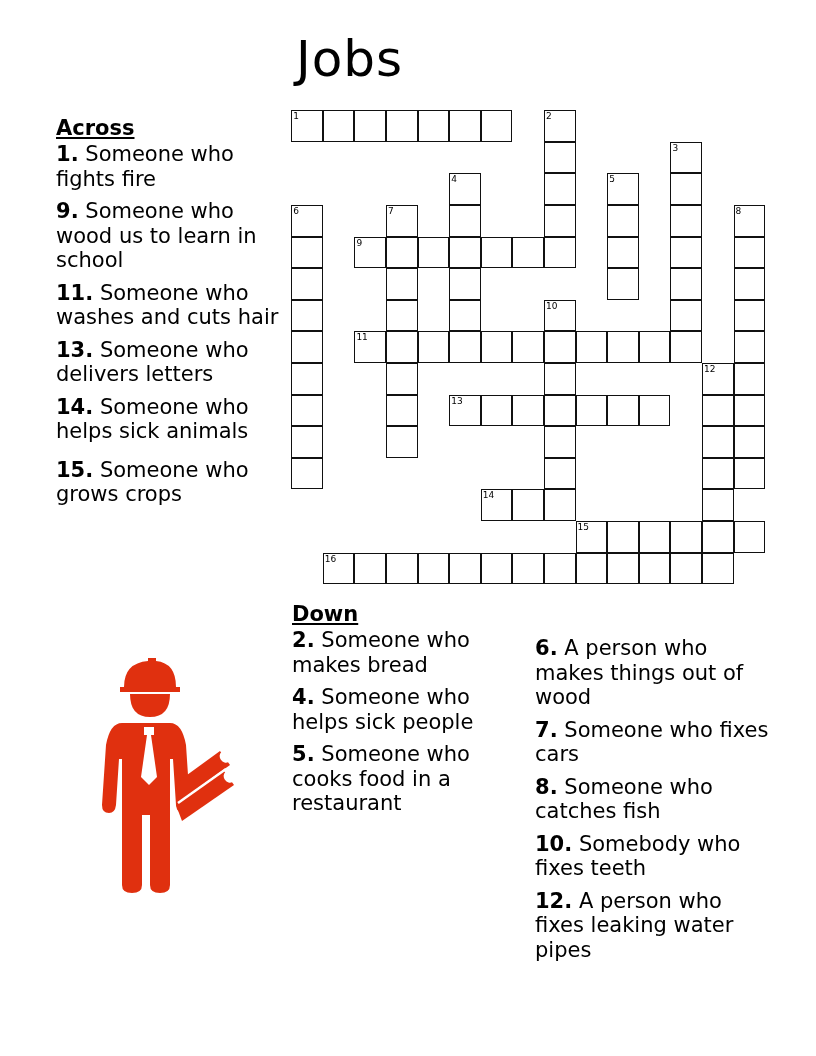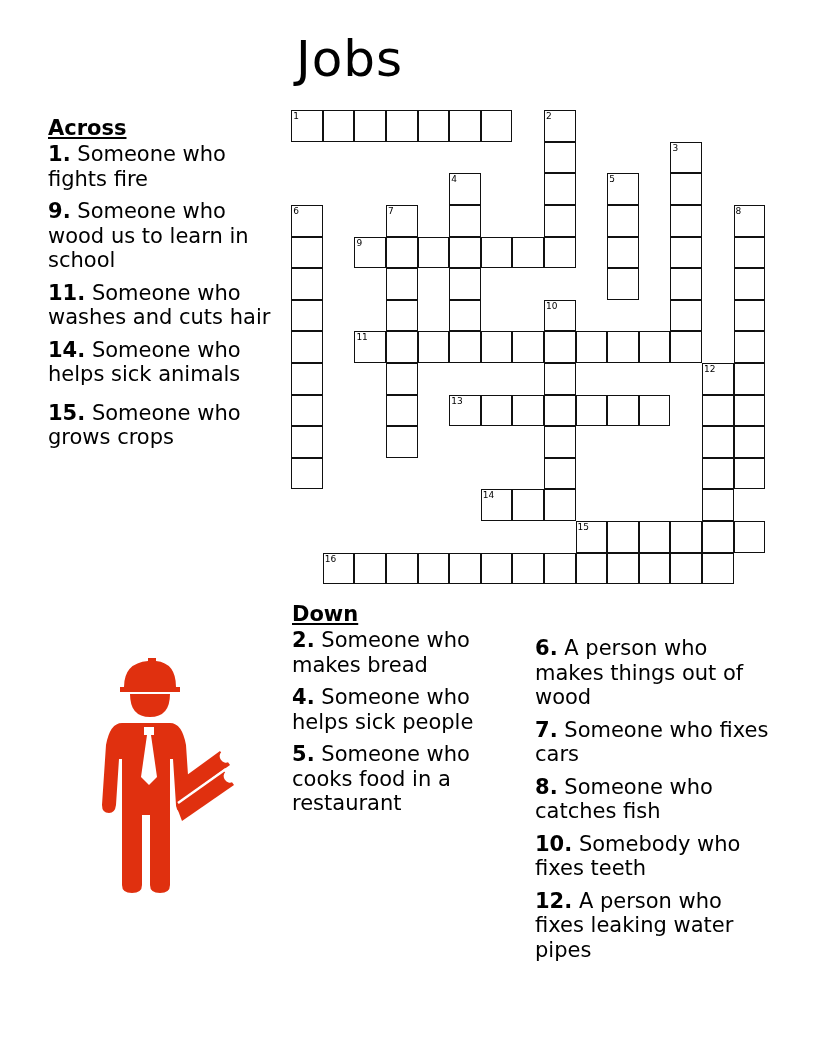--- a/index.html
+++ b/index.html
@@ -16,25 +16,26 @@
           border: 1.6px solid #111; background: #fff; margin-left: -0.8px; margin-top: -0.8px; }
   .cell .n { position: absolute; left: 1px; top: 0px; font-size: 9px; line-height: 10px;
              font-family: "DejaVu Sans", sans-serif; }
   #figure { position: absolute; left: 96px; top: 655px; }
 </style>
 </head>
 <body>
 
 <div class="title">Jobs</div>
 
-<div class="clues" id="clues-left" style="left:48px; top:116px; width:225px;">
+<div class="clues" id="clues-left" style="left:56px; top:116px; width:225px;">
   <div class="heading">Across</div>
   <div class="clue"><span class="num">1</span><span class="num">.</span> <span>Someone who fights fire</span></div>
   <div class="clue"><span class="num">9</span><span class="num">.</span> <span>Someone who wood us to learn in school</span></div>
   <div class="clue"><span class="num">11</span><span class="num">.</span> <span>Someone who washes and cuts hair</span></div>
+  <div class="clue"><span class="num">13</span><span class="num">.</span> <span>Someone who delivers letters</span></div>
   <div class="clue" style="margin-bottom:14px;"><span class="num">14</span><span class="num">.</span> <span>Someone who helps sick animals</span></div>
   <div class="clue"><span class="num">15</span><span class="num">.</span> <span>Someone who grows crops</span></div>
 </div>
 
 <div class="clues" id="clues-mid" style="left:292px; top:602px; width:235px;">
   <div class="heading">Down</div>
   <div class="clue"><span class="num">2</span><span class="num">.</span> <span>Someone who makes bread</span></div>
   <div class="clue"><span class="num">4</span><span class="num">.</span> <span>Someone who helps sick people</span></div>
   <div class="clue"><span class="num">5</span><span class="num">.</span> <span>Someone who cooks food in a restaurant</span></div>
 </div>

